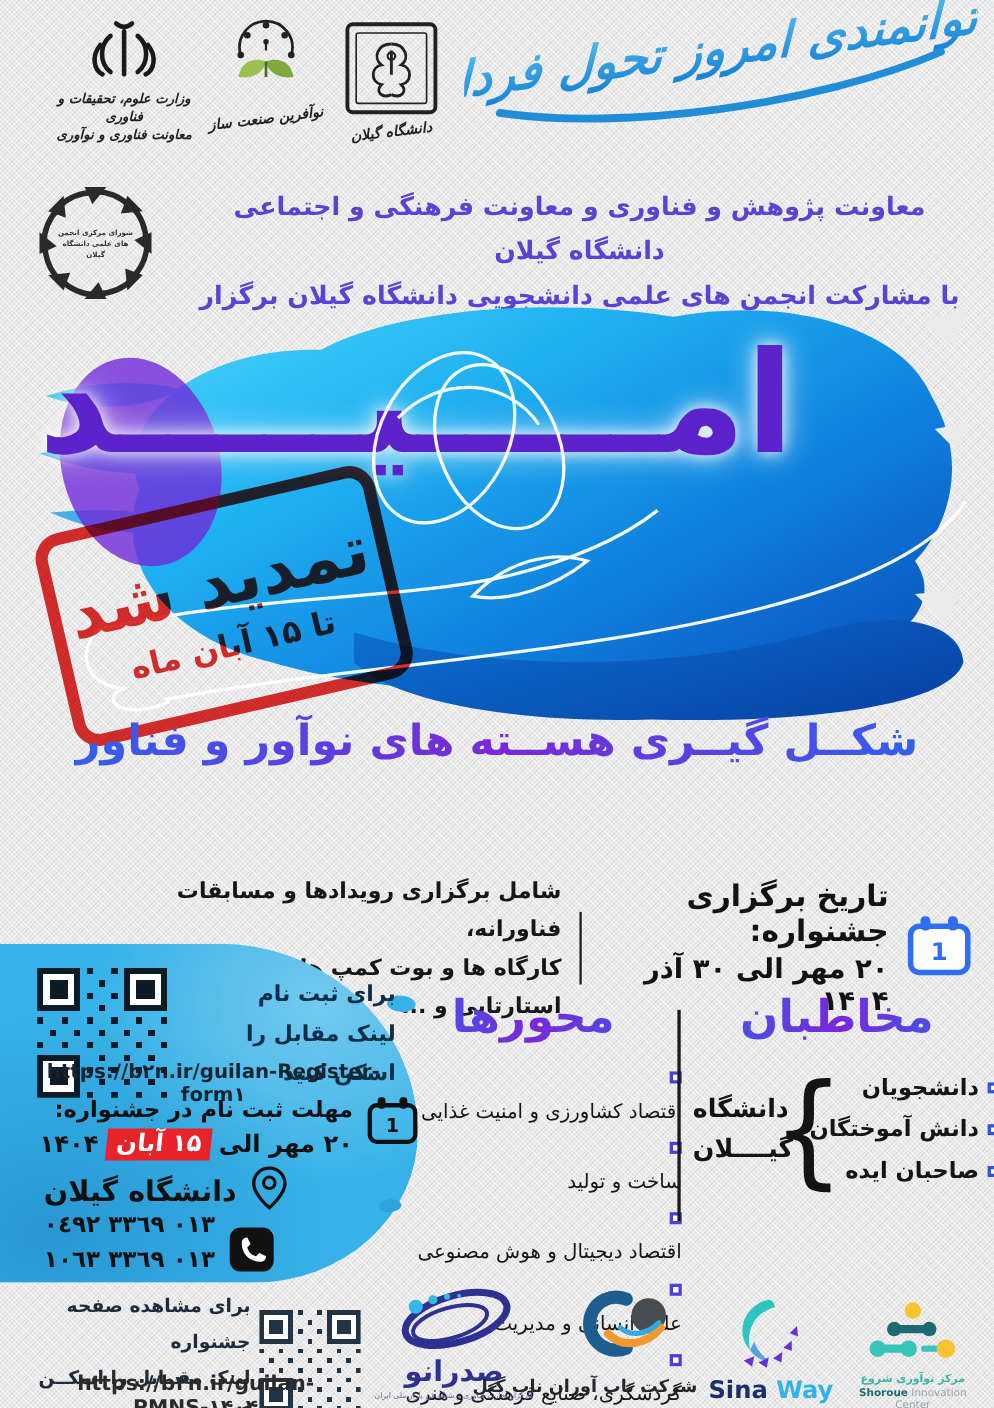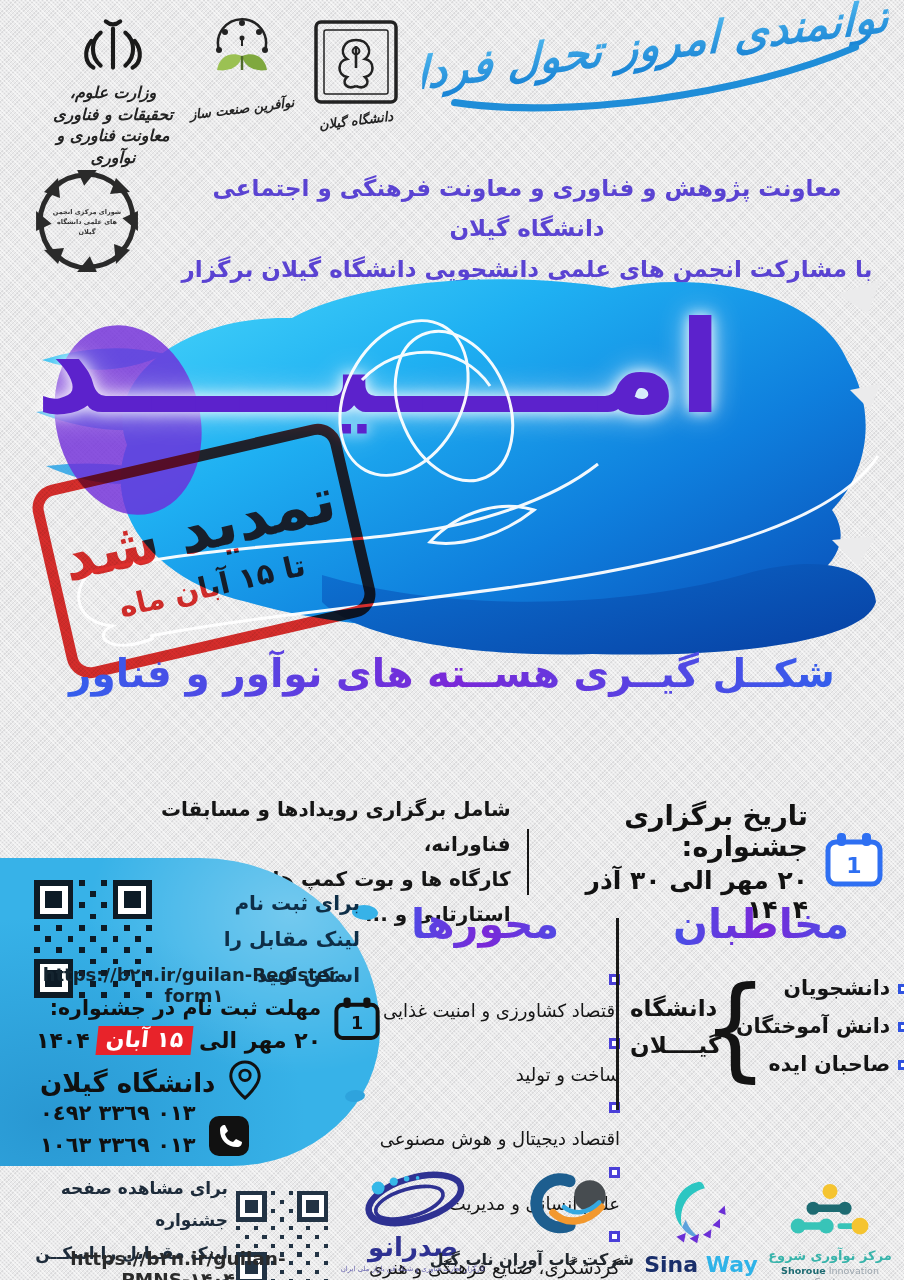--- a/index.html
+++ b/index.html
@@ -13,21 +13,21 @@
       repeating-linear-gradient(135deg, rgba(175,175,178,.28) 0 1px, transparent 1px 3px);
     direction:rtl;
   }
   .abs{position:absolute;}
   .gtext{
     background-image:linear-gradient(90deg,#2e63ee 0%,#7a28d8 50%,#2e63ee 100%);
     -webkit-background-clip:text; background-clip:text; color:transparent;
   }
   
   .logo-box{ text-align:center; color:#1c1c1c; }
-  .logo-cap{ font-size:16px; font-weight:bold; font-style:italic; line-height:1.35; color:#222; }
+  .logo-cap{ font-size:12px; font-weight:bold; font-style:italic; line-height:1.35; color:#222; }
   .ministry{ left:50px; top:14px; width:126px; }
   .noafarin{ left:182px; top:10px; width:120px; }
   .guilan-logo{ left:306px; top:18px; width:100px; }
   .guilan-logo .logo-cap{ transform:rotate(-7deg); font-size:13px; margin-top:2px;}
   .slogan-wrap{ left:420px; top:14px; width:470px; height:135px; text-align:center; transform:rotate(-7deg) skewX(-8deg); }
   .slogan{
     font-size:44px; font-weight:bold; font-style:italic; white-space:nowrap; line-height:1.4;
     background-image:linear-gradient(180deg,#59c0f2 0%,#1b86d6 85%);
     -webkit-background-clip:text; background-clip:text; color:transparent;
   }
@@ -107,21 +107,21 @@
   .sponsor{ text-align:center; }
   .sadranov{ left:338px; top:1166px; width:150px; }
   .sadranov-label{ font-size:26px; font-weight:bold; color:#2e3192; margin-top:-4px;}
   .sadranov-tag{ font-size:7px; color:#6a66b0; margin-top:3px;}
   .tabavaran{ left:494px; top:1170px; width:140px; }
   .tabavaran-label{ font-size:16px; font-weight:bold; color:#22282e; margin-top:2px; white-space:nowrap;}
   .sinaway{ left:642px; top:1176px; width:118px; }
   .sinaway-label{ font-size:22px; font-weight:bold; direction:ltr; margin-top:-2px;}
   .sinaway-label .p1{ color:#1a2f6b; } .sinaway-label .p2{ color:#2fb3e8; }
   .shoroue{ left:764px; top:1182px; width:132px; }
-  .shoroue-fa{ font-size:13px; font-weight:bold; color:#38b4ab; margin-top:2px;}
+  .shoroue-fa{ font-size:10px; font-weight:bold; color:#38b4ab; margin-top:2px;}
   .shoroue-en{ font-size:9.5px; direction:ltr; margin-top:2px;}
   .shoroue-en .p1{ color:#1d6b72; font-weight:bold; } .shoroue-en .p2{ color:#9aa4ad; }
 </style>
 </head>
 <body>
 
 <div class="poster">
 
   <div class="abs logo-box ministry">
     <span>

